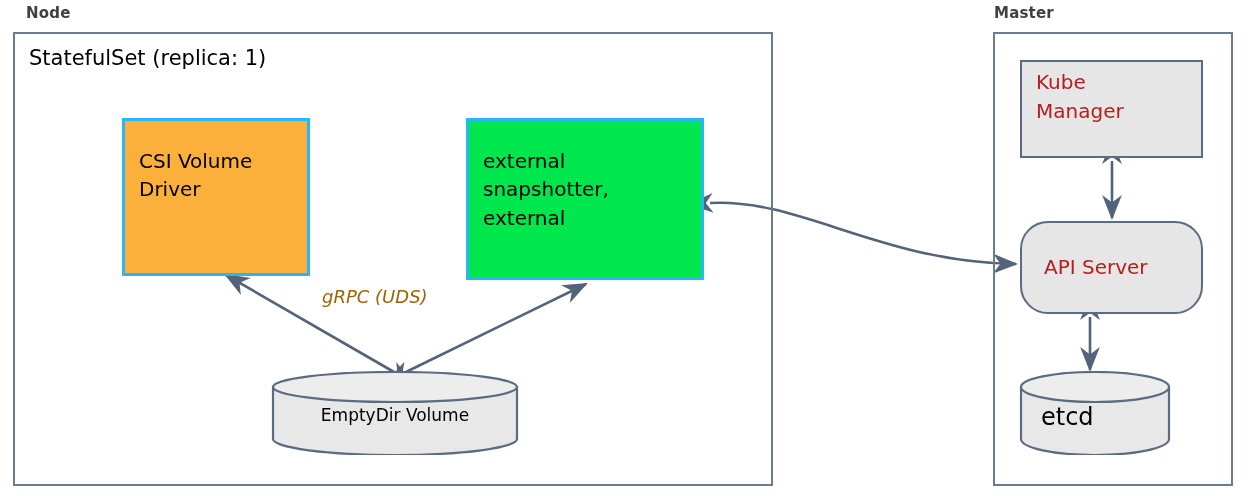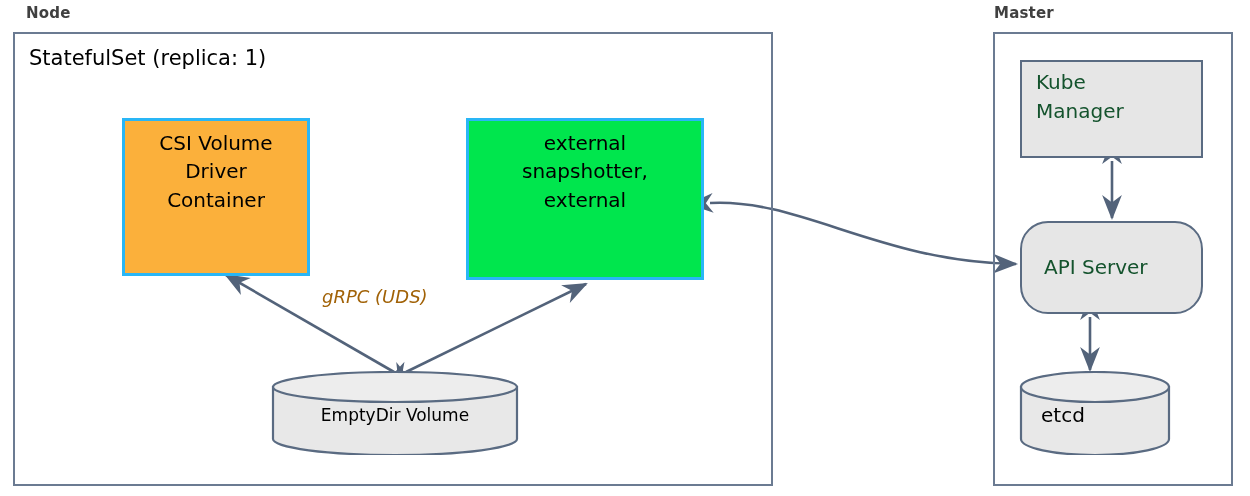--- a/index.html
+++ b/index.html
@@ -43,40 +43,39 @@
     font-size: 21px;
     color: #000000;
     white-space: nowrap;
   }
 
   
   .proc-box {
     box-sizing: border-box;
     border: 3px solid #29b6f6;
     display: block;
-    padding: 8px 14px 0 14px;
-    text-align: center;
+    padding: 26px 14px 0 14px;
   }
   .proc-box .line {
     font-size: 20px;
     color: #000000;
     line-height: 1.42;
     white-space: nowrap;
   }
 
   
   .plain-box {
     box-sizing: border-box;
     border: 2px solid #5a6b82;
     background: #e6e6e6;
     padding: 6px 0 0 14px;
   }
   .plain-box .line {
     font-size: 20px;
-    color: #14532d;
+    color: #b91c1c;
     line-height: 1.43;
     white-space: nowrap;
   }
   .plain-box.centered {
     display: flex;
     align-items: center;
     padding: 0 0 0 22px;
     border-radius: 28px;
   }
 
@@ -144,21 +143,20 @@
 
 <div class="abs group-label" style="left:26px; top:4px;">Node</div>
 
 <div class="abs outer-box" style="left:13px; top:32px; width:760px; height:454px;"></div>
 
 <div class="abs statefulset-title" style="left:29px; top:46px;">StatefulSet (replica: 1)</div>
 
 <div class="abs proc-box" style="left:122px; top:118px; width:188px; height:158px; background:#FBB03B;">
   <div class="line">CSI Volume</div>
   <div class="line">Driver</div>
-  <div class="line">Container</div>
 </div>
 
 <div class="abs proc-box" style="left:466px; top:118px; width:238px; height:162px; background:#00E64D;">
   <div class="line">external</div>
   <div class="line">snapshotter,</div>
   <div class="line">external</div>
 </div>
 
 <div class="abs edge-label" style="left:322px; top:286px;">gRPC (UDS)</div>
 
@@ -181,14 +179,14 @@
 
 <div class="abs plain-box centered" style="left:1020px; top:221px; width:183px; height:93px;">
   <div class="line">API Server</div>
 </div>
 
 <div class="cyl-wrap" style="left:1019px; top:371px; width:152px; height:84px;">
   <svg class="cyl-svg" width="152" height="84" viewBox="0 0 152 84" xmlns="http://www.w3.org/2000/svg">
     <path d="M2,16 L2,68 A74,16 0 0 0 150,68 L150,16 Z" fill="#E8E8E8" stroke="#5A6B82" stroke-width="2.2"></path>
     <ellipse cx="76" cy="16" rx="74" ry="15" fill="#EDEDED" stroke="#5A6B82" stroke-width="2.2"></ellipse>
   </svg>
-  <div class="cyl-label left" style="top:32px; left:22px; font-size:20px;">etcd</div>
+  <div class="cyl-label left" style="top:32px; left:22px; font-size:24px;">etcd</div>
 </div>
 
 </body></html>

